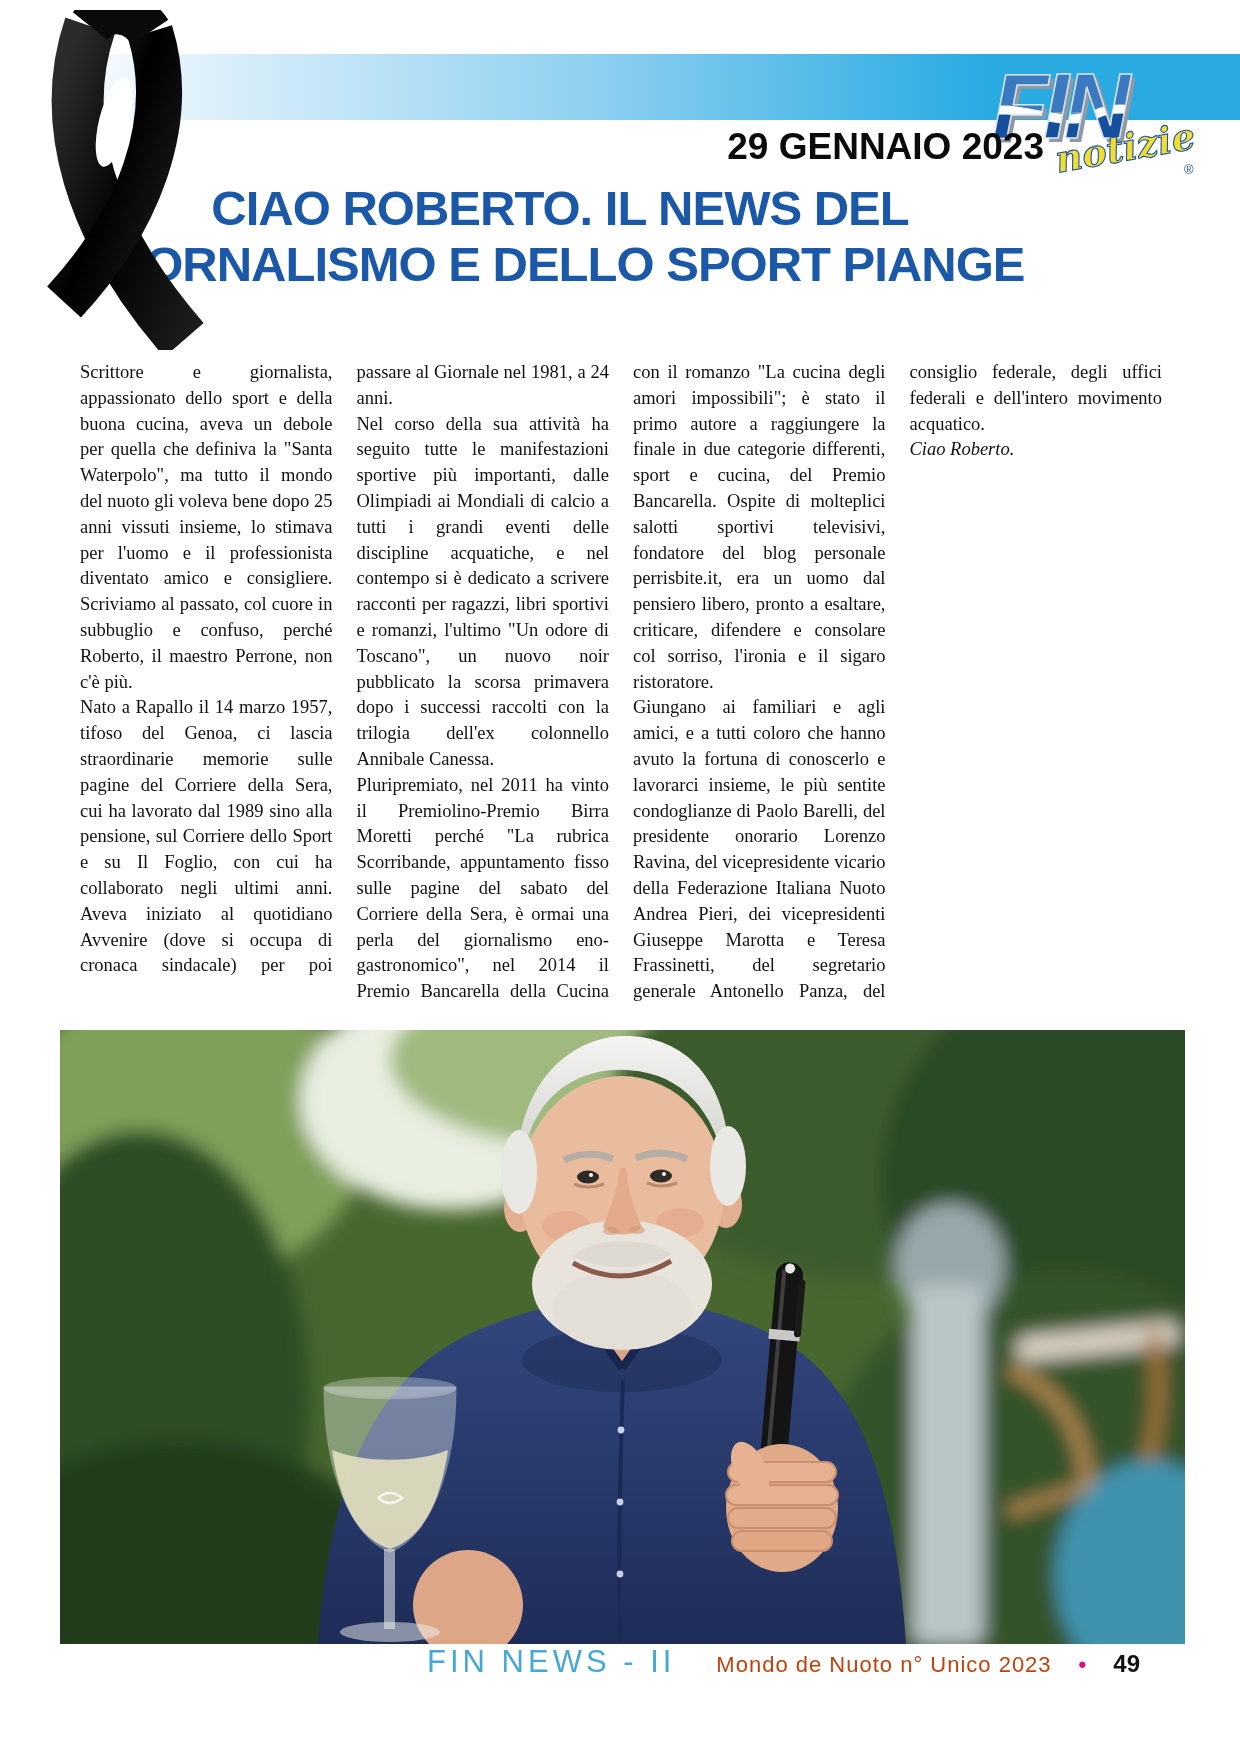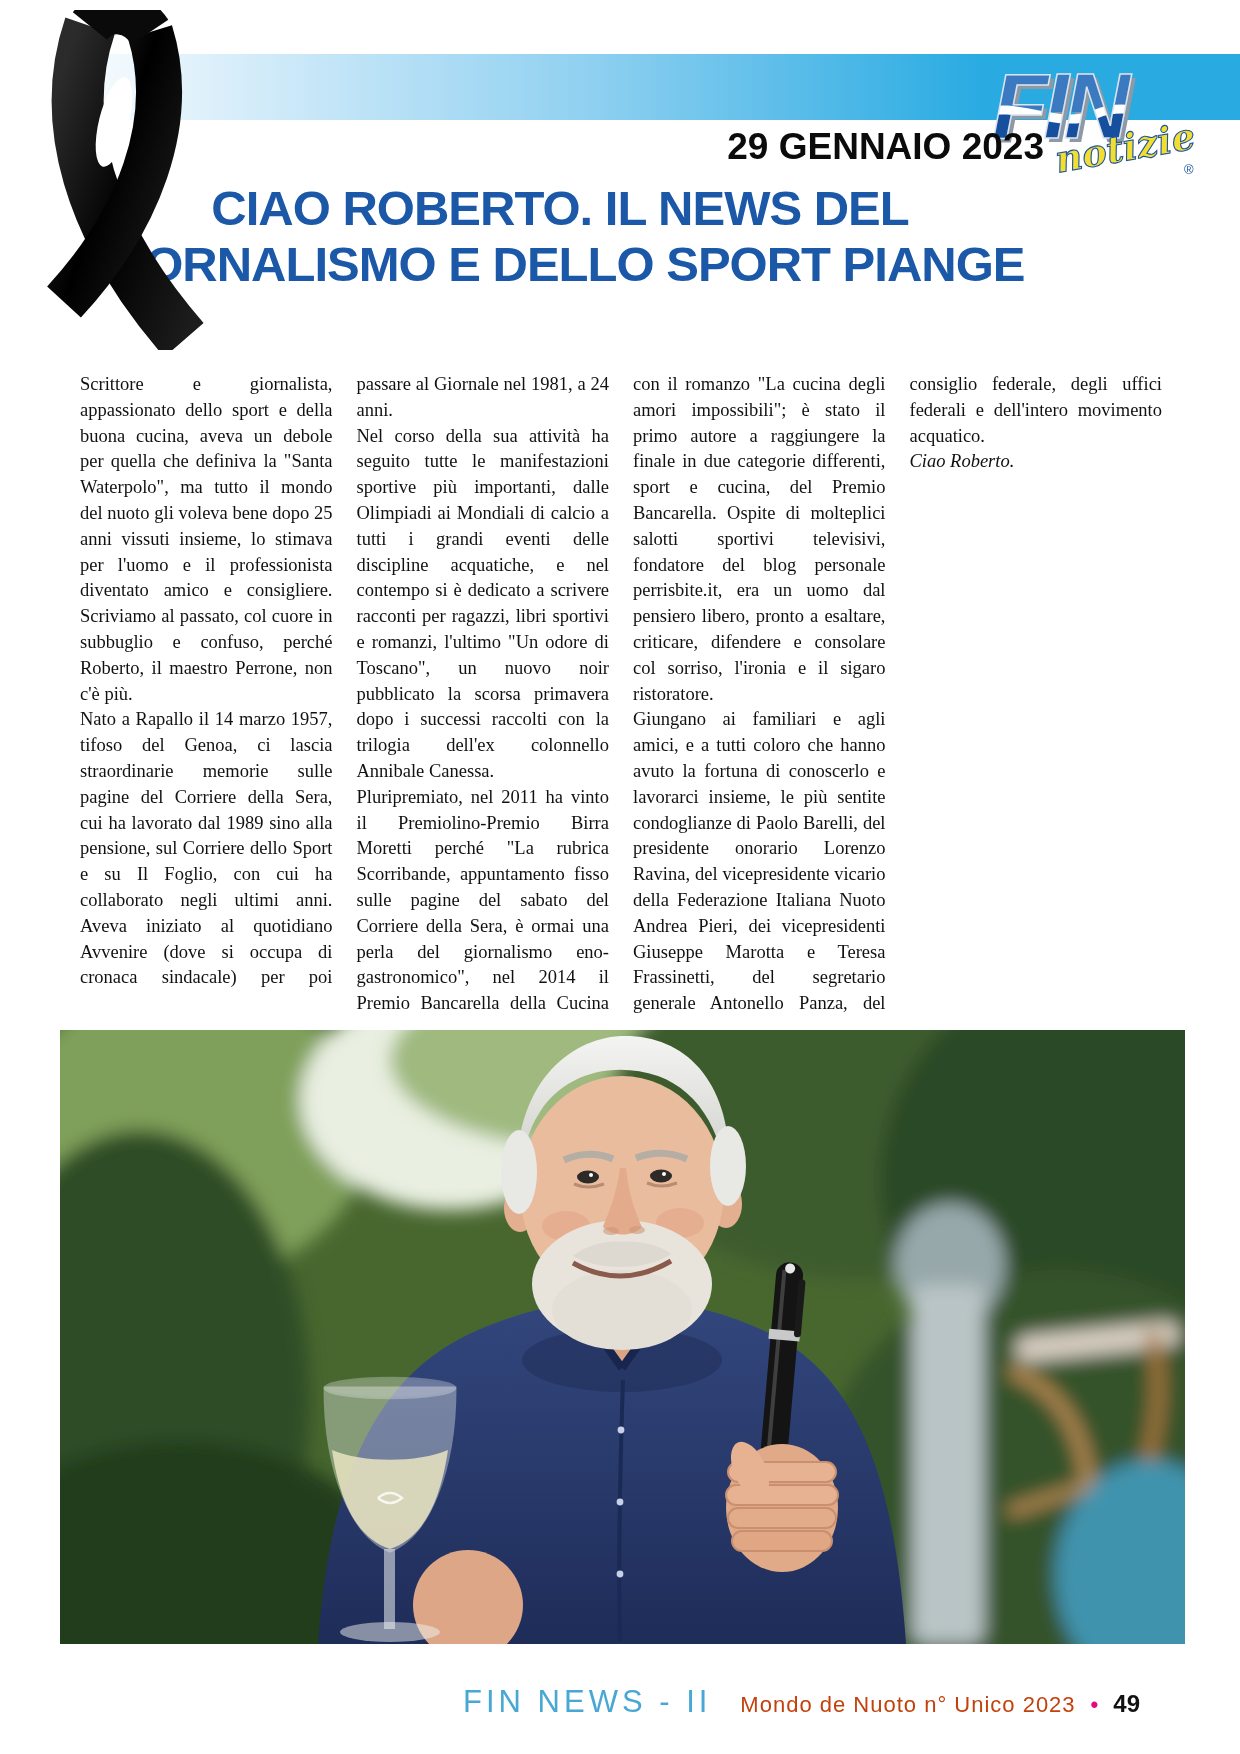--- a/index.html
+++ b/index.html
@@ -28,33 +28,33 @@
     font-family:"Liberation Sans",sans-serif;font-weight:800;font-size:37px;
     letter-spacing:0px;color:#0b0b0b;
   }
   #headline{
     position:absolute;left:60px;top:180px;width:1000px;text-align:center;
     font-family:"Liberation Sans",sans-serif;font-weight:800;
     font-size:49px;line-height:56px;letter-spacing:-1px;color:#1b58a8;
   }
   
   #body-columns{
-    position:absolute;left:80px;top:372px;width:1082px;height:652px;
+    position:absolute;left:80px;top:360px;width:1082px;height:652px;
     column-count:4;column-gap:24px;column-fill:auto;
     font-size:18.5px;line-height:25.8px;color:#111;
     text-align:justify;overflow:hidden;
   }
   #body-columns p{margin:0;}
   #signature{font-style:italic;text-align:left;}
   
   #photo{position:absolute;left:60px;top:1030px;width:1125px;height:614px;}
   
   #footer{
-    position:absolute;left:60px;top:1684px;width:1080px;
-    display:flex;justify-content:flex-end;align-items:baseline;gap:15px;
+    position:absolute;left:60px;top:1644px;width:1080px;
+    display:flex;justify-content:flex-end;align-items:baseline;gap:27px;
     font-family:"Liberation Sans",sans-serif;
   }
   #footer-brand{
     color:#48a8d3;font-size:31px;font-weight:400;letter-spacing:4px;
   }
   #footer-issue{
     color:#c2410c;font-size:22px;letter-spacing:1px;padding-left:14px;
   }
   #footer-bullet{color:#e5097f;font-size:22px;font-weight:700;}
   #footer-page{color:#111;font-size:24px;font-weight:800;}

